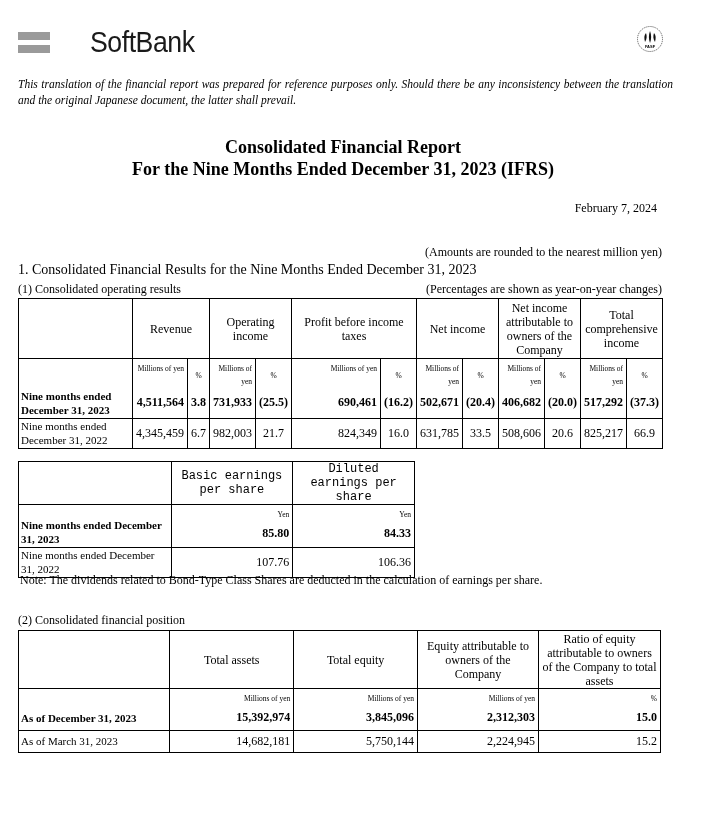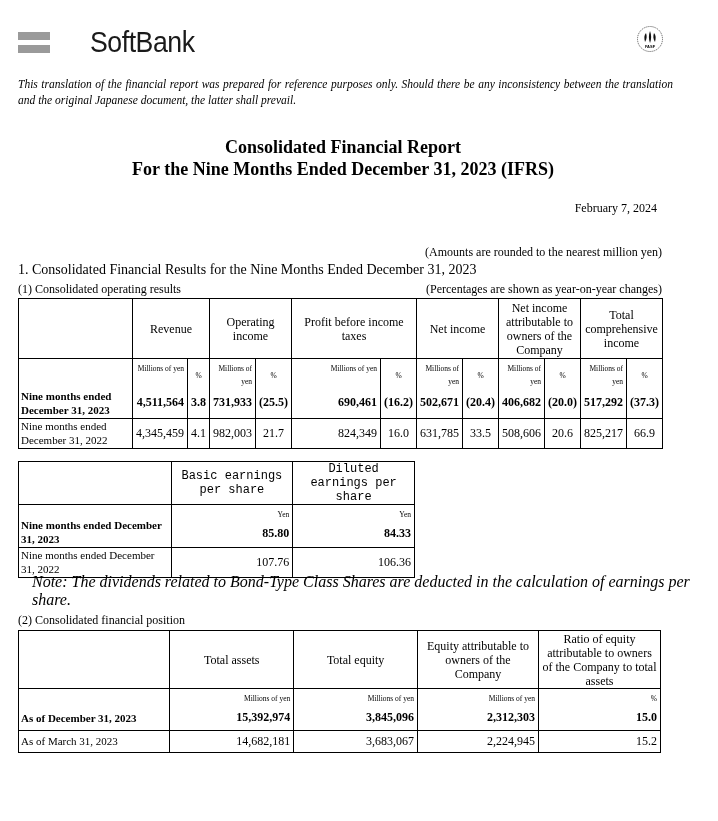--- a/index.html
+++ b/index.html
@@ -39,21 +39,21 @@
   .label-row2 { vertical-align: middle; }
   .noborder-inner { border-top: none; border-bottom: none; }
 
   
   #t1 { left: 18px; top: 298px; width: 645px; }
   #t1 td.blank { width: 146px; }
 
   
   #t2 { left: 18px; top: 461px; width: 397px; }
 
-  .eps-note { left: 32px; top: 573px; font-size: 16px; font-style: italic; }
+  .eps-note { left: 20px; top: 573px; font-size: 12px; }
 
   
   #t3 { left: 18px; top: 630px; width: 643px; }
   #t3 .unit { font-size: 7.5px; }
 </style>
 </head>
 <body>
 
 <div class="abs logo">
   <div class="logo-bars">
@@ -117,21 +117,21 @@
     <td class="num b" style="border-top:none;">502,671</td>
     <td class="pctv b" style="border-top:none;">(20.4)</td>
     <td class="num b" style="border-top:none;">406,682</td>
     <td class="pctv b" style="border-top:none;">(20.0)</td>
     <td class="num b" style="border-top:none;">517,292</td>
     <td class="pctv b" style="border-top:none;">(37.3)</td>
   </tr>
   <tr style="height:28px;">
     <td class="label label-row2">Nine months ended December 31, 2022</td>
     <td class="num">4,345,459</td>
-    <td class="pctv">4.1</td>
+    <td class="pctv">6.7</td>
     <td class="num">982,003</td>
     <td class="pctv">21.7</td>
     <td class="num">824,349</td>
     <td class="pctv">16.0</td>
     <td class="num">631,785</td>
     <td class="pctv">33.5</td>
     <td class="num">508,606</td>
     <td class="pctv">20.6</td>
     <td class="num">825,217</td>
     <td class="pctv">66.9</td>
@@ -185,18 +185,18 @@
   </tr>
   <tr style="height:25px;">
     <td class="num b" style="border-top:none;">15,392,974</td>
     <td class="num b" style="border-top:none;">3,845,096</td>
     <td class="num b" style="border-top:none;">2,312,303</td>
     <td class="num b" style="border-top:none;">15.0</td>
   </tr>
   <tr style="height:22px;padding-left:24px;">
     <td class="label label-row2">As of March 31, 2023</td>
     <td class="num">14,682,181</td>
-    <td class="num">3,683,067</td>
+    <td class="num">5,750,144</td>
     <td class="num">2,224,945</td>
     <td class="num">15.2</td>
   </tr>
 </tbody>
   </table>
 
 </body></html>

